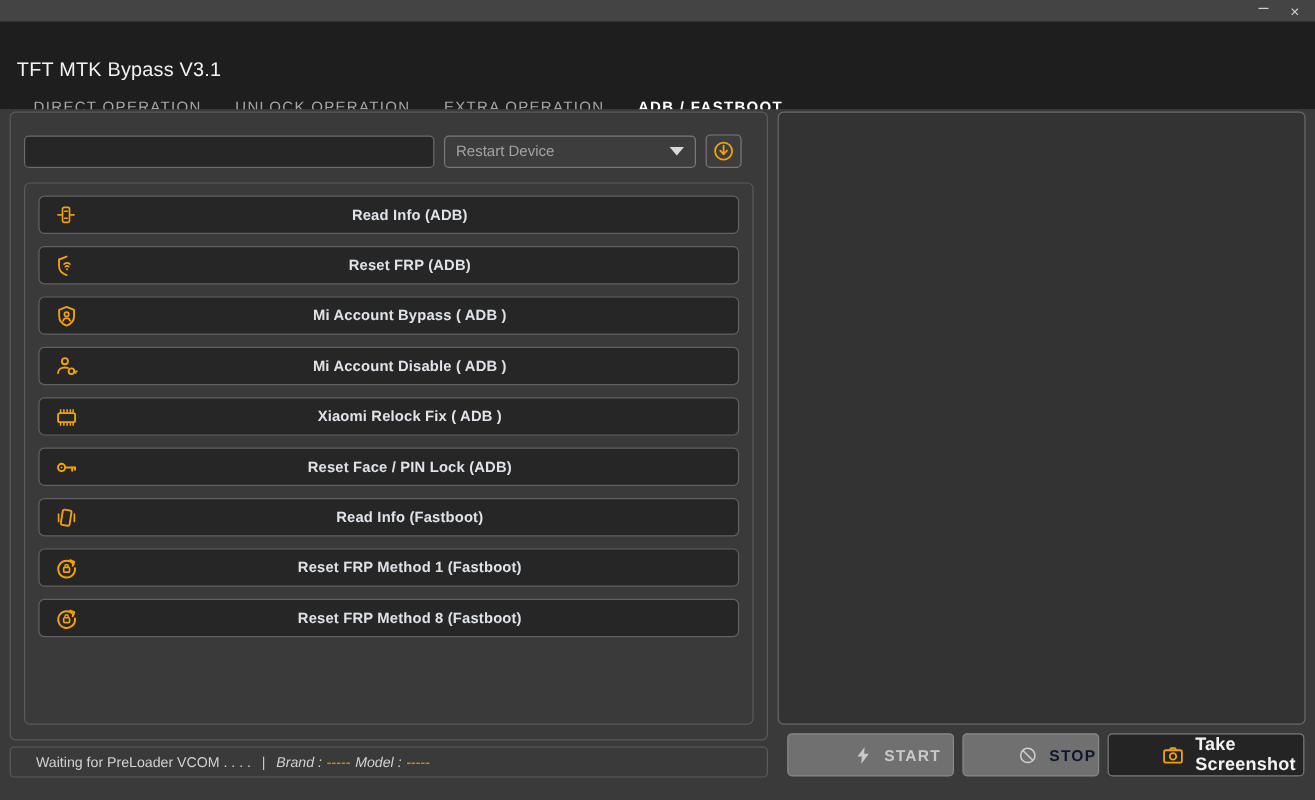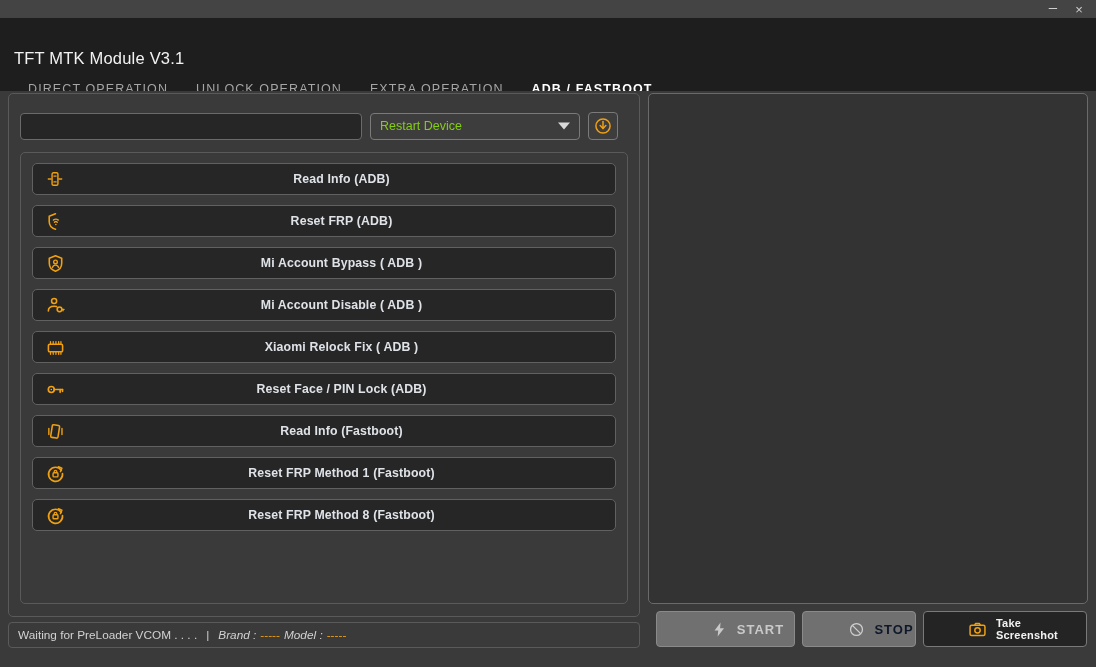--- a/index.html
+++ b/index.html
@@ -78,21 +78,21 @@
     padding:0 8px; outline:none;
   }
   .select-wrap{
     position:relative;
     width:210px; height:27px;
     background:#3d3d3d;
     border:1px solid #7a7a7a; border-radius:4px;
     display:flex; align-items:center;
     padding:0 9px; cursor:default;
   }
-  .select-label{ font-size:12.5px; color:#84cc16; }
+  .select-label{ font-size:12.5px; color:#a3a3a3; }
   .select-arrow{
     position:absolute; right:9px; top:50%; transform:translateY(-50%);
     width:0; height:0;
     border-left:6px solid transparent;
     border-right:6px solid transparent;
     border-top:7px solid #d9d9d9;
   }
   .icon-btn{
     width:30px; height:28px;
     background:#3d3d3d;
@@ -131,21 +131,21 @@
     white-space:nowrap;
   }
 
   
   .statusbar{
     position:absolute; left:8px; top:531px;
     width:632px; height:26px;
     background:#3a3a3a;
     border:1px solid #5a5a5a; border-radius:4px;
     display:flex; align-items:center;
-    padding:0 9px; gap:0;
+    padding:0 21px; gap:0;
     font-size:11.8px; color:#d2d2d2;
     white-space:nowrap;
   }
   .st-sep{ color:#cccccc; padding:0 9px; }
   .st-key{ color:#d2d2d2;font-style:italic; }
   .st-dash{ color:#f0a010; padding:0 4px; }
 
   
   .right-panel{
     position:absolute; left:648px; top:2px;
@@ -172,38 +172,38 @@
   }
   .act-btn.stop{
     width:114px;
     background:#707070; border:1px solid #8a8a8a;
     color:#0f172a; font-weight:bold;
   }
   .act-btn.shot{
     width:164px;
     background:#242424; border:1px solid #7a7a7a;
     color:#f2f2f2; font-weight:bold; letter-spacing:.2px;
-    font-size:11px;
+    font-size:15px;
   }
   .act-icon{ display:flex; align-items:center; justify-content:center; }
 </style>
 </head>
 <body>
 
 <div class="titlebar">
   <div class="win-btn min">
     <span>–</span>
   </div>
   <div class="win-btn">
     <span>×</span>
   </div>
 </div>
 
 <div class="header">
-  <div class="app-title">TFT MTK Module V3.1</div>
+  <div class="app-title">TFT MTK Bypass V3.1</div>
   <div class="tabs">
     <div class="tab">DIRECT OPERATION</div>
     <div class="tab">UNLOCK OPERATION</div>
     <div class="tab">EXTRA OPERATION</div>
     <div class="tab active">ADB / FASTBOOT</div>
   </div>
 </div>
 
 <div class="body">
 

